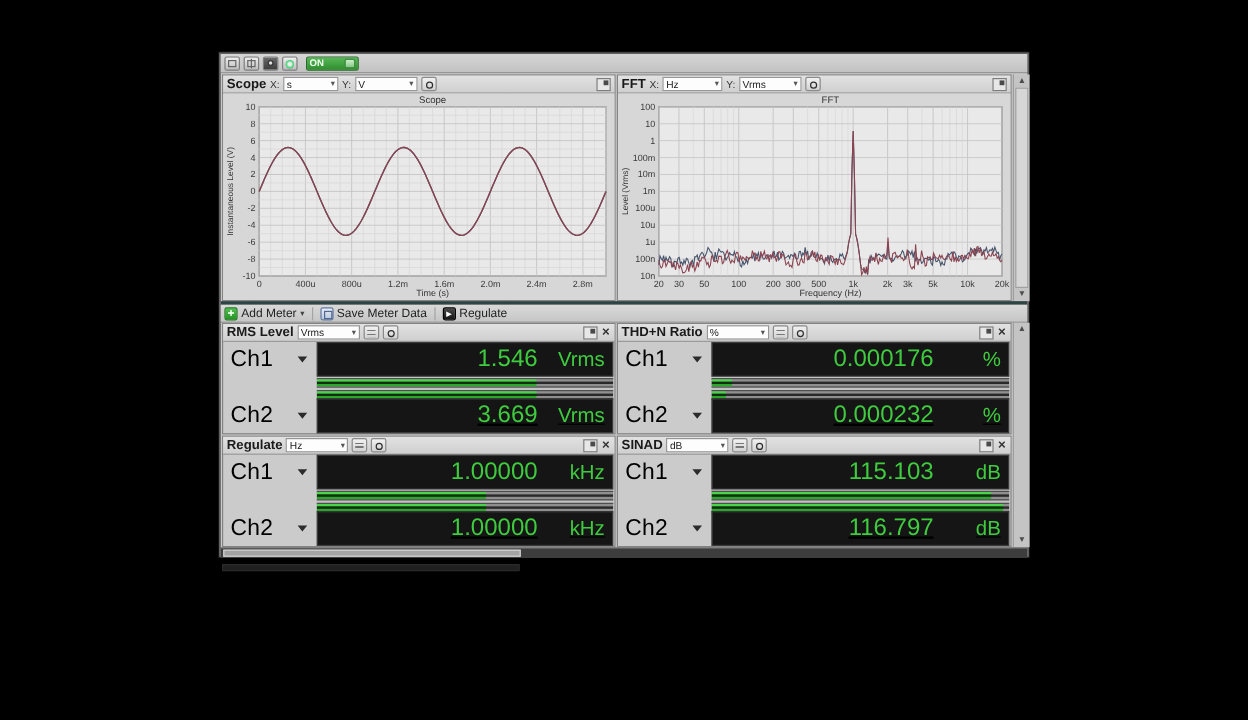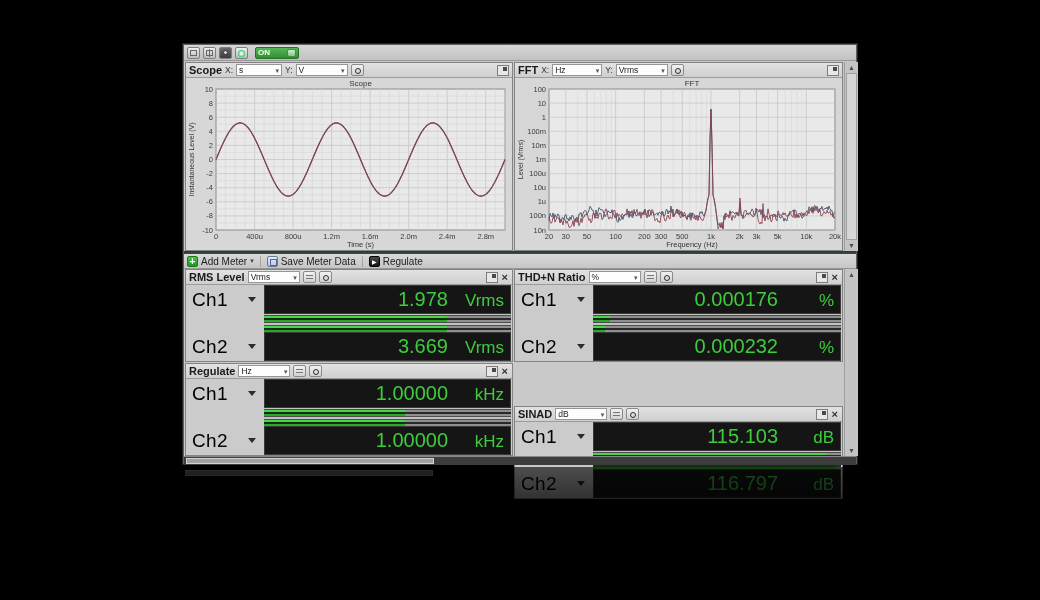--- a/index.html
+++ b/index.html
@@ -82,34 +82,34 @@
     border-radius:2px; position:relative; }
   .ico-save::after { content:""; position:absolute; left:2px; top:2px; width:5px; height:5px; border:1px solid #51688f; }
   .ico-play { width:11px; height:11px; background:linear-gradient(#4a4a4a,#161616); border:1px solid #000;
     border-radius:2px; color:#fff; font-size:6px; line-height:11px; text-align:center; }
   .mtb-caret { font-size:7px; color:#444; }
 
   
   #meter-rms   { left:1px;   top:224px; width:328px; height:93px; }
   #meter-thdn  { left:330px; top:224px; width:329px; height:93px; }
   #meter-freq  { left:1px;   top:318px; width:328px; height:93px; }
-  #meter-sinad { left:330px; top:318px; width:329px; height:93px;margin-top:43px; }
+  #meter-sinad { left:330px; top:318px; width:329px; height:93px; }
   .meter-body { position:absolute; left:0; top:15px; right:0; bottom:0; }
   .ch-col { position:absolute; left:0; top:0; width:78px; height:100%; }
   .ch-row { position:absolute; left:0; width:100%; height:29px; display:flex;
     align-items:center; justify-content:space-between; padding:0 8px 0 6px; }
   .ch-row.r1 { top:0; } .ch-row.r2 { bottom:0; }
   .ch-label { font-size:19px; color:#000000; letter-spacing:0.3px; }
   .ch-caret { width:0; height:0; border-left:4.5px solid transparent;
     border-right:4.5px solid transparent; border-top:5px solid #2b2b2b; }
   .disp-col { position:absolute; left:78px; right:1px; top:0; bottom:0; }
   .disp { position:absolute; left:0; right:0; height:29px; background:#151515;
     display:flex; align-items:baseline; justify-content:flex-end; padding:0 6px;
     border:1px solid #3a3a3a; }
-  .disp.d1 { top:0; } .disp.d2 { bottom:0; }
+  .disp.d1 { top:0; } .disp.d2 { bottom:0;text-decoration:underline; }
   .disp .val { color:#3ecc3e; font-size:20px; line-height:27px; }
   .disp .unit { color:#3ecc3e; font-size:17px; line-height:27px; width:56px; text-align:right; }
   .bars { position:absolute; left:0; right:0; top:29px; height:20px; background:#c3c3c3; }
   .bar-track { position:absolute; left:0; right:0; height:8px; background:#8f8f8f;
     border-top:1px solid #4e4e4e; border-bottom:1px solid #4e4e4e; overflow:hidden; }
   .bar-track.b1 { top:1px; } .bar-track.b2 { top:11px; }
   .bar-fill { position:absolute; left:0; top:0; bottom:0;
     background:linear-gradient(#49d449 0 2px, #2aa82a 2px 6px, #49d449 6px); }
   .bar-track::after { content:""; position:absolute; left:0; right:0; top:2px; height:2px;
     background:rgba(15,15,15,0.8); }
@@ -400,21 +400,21 @@
           <span class="ch-label">Ch1</span>
           <span class="ch-caret"></span>
         </div>
         <div class="ch-row r2">
           <span class="ch-label">Ch2</span>
           <span class="ch-caret"></span>
         </div>
       </div>
       <div class="disp-col">
         <div class="disp d1">
-          <span class="val">1.978</span>
+          <span class="val">1.546</span>
           <span class="unit">Vrms</span>
         </div>
         <div class="bars">
           <div class="bar-track b1">
               <div class="bar-fill" style="width: 74%;"></div>
             </div>
           <div class="bar-track b2">
               <div class="bar-fill" style="width: 74%;"></div>
             </div>
         </div>

